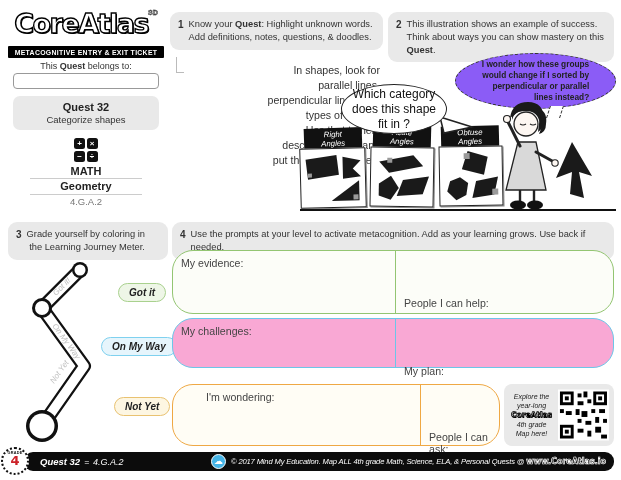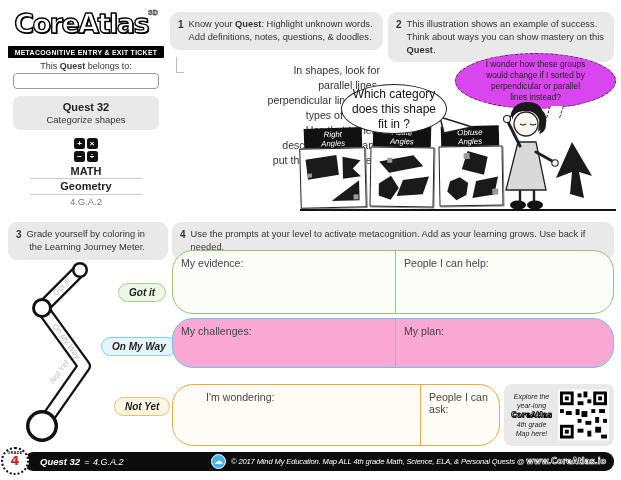--- a/index.html
+++ b/index.html
@@ -48,21 +48,21 @@
   .step3 { left:8px; top:222px; width:160px; }
   .step4 { left:172px; top:222px; width:442px; }
 
   .connector-v { left:176px; top:57px; width:1px; height:16px; background:#bbb; }
   .connector-h { left:176px; top:72px; width:8px; height:1px; background:#bbb; }
   .note1 { left:188px; top:63px; width:192px; font-size:10.6px; line-height:15px; color:#333; }
 
   
   .thought-bubble { left:455px; top:53px; width:161px; height:56px;
     border:1.6px dashed #333; border-radius:50%; display:flex; align-items:center;
-    justify-content:center; text-align:center; font-size:8.3px; line-height:1.3; color:#222; background:#d946ef;}
+    justify-content:center; font-size:8.3px; line-height:1.3; color:#222; background:#8b5cf6;font-weight:bold;}
   .thought-tail { left:548px; top:106px; width:14px; height:12px;
     border-left:1.6px dashed #333; border-right:1.6px dashed #333; transform:skewX(-18deg); background:#fff;}
   .speech-bubble { left:341px; top:84px; width:106px; height:50px;
     border:1.6px solid #222; border-radius:50%; display:flex; align-items:center;
     justify-content:center; text-align:center; font-size:12px; line-height:1.25; color:#111; background:#fff; z-index:2;}
   .speech-tail { left:438px; top:115px; z-index:1;}
   .card-header { background:#111; color:#fff; text-align:center; font-size:7.8px;
     font-style:italic; line-height:1.2; padding:2px 0; width:58px; }
   .card-body { background:#fff; border:1.2px solid #222; box-shadow:1px 1px 0 #888; }
   .ground { left:300px; top:209px; width:316px; height:2px; background:#111; }
@@ -76,21 +76,21 @@
 
   
   .pbox { position:absolute; border-radius:21px; display:flex; }
   .pbox .cell { padding:6px 8px; font-size:10.6px; color:#444; }
   .box-green { left:172px; top:250px; width:442px; height:64px; border:1.6px solid #93c572; background:#fcfdf8; }
   .box-green .div { border-left:1px solid #93c572; }
   .box-blue { left:172px; top:318px; width:442px; height:50px; border:1.6px solid #6cc6e8; background:#f9a8d4; }
   .box-blue .div { border-left:1px solid #6cc6e8; }
   .box-orange { left:172px; top:384px; width:328px; height:62px; border:1.6px solid #efa844; background:#fffdf5;padding-left:25px; }
   .box-orange .div { border-left:1px solid #efa844; }
-  .cell-l { width:222px; } .cell-r { flex:1; }
+  .cell-l { width:222px; } .cell-r { flex:1;margin-top:40px; }
   .box-orange .cell-l { width:222px; }
 
   
   .qr-box { left:504px; top:384px; width:110px; height:62px; background:#e9e9e9;
     border-radius:8px; display:flex; align-items:center; padding:4px 5px; gap:4px;}
   .qr-text { width:46px; text-align:center; font-size:7px; font-style:italic;
     line-height:1.3; color:#222; }
   .mini-logo { font-family:"DejaVu Sans",sans-serif; font-weight:900; font-size:7.5px;
     color:#fff; -webkit-text-stroke:0.8px #000; text-shadow:0.5px 0.5px 0 #000; font-style:normal;}
 

